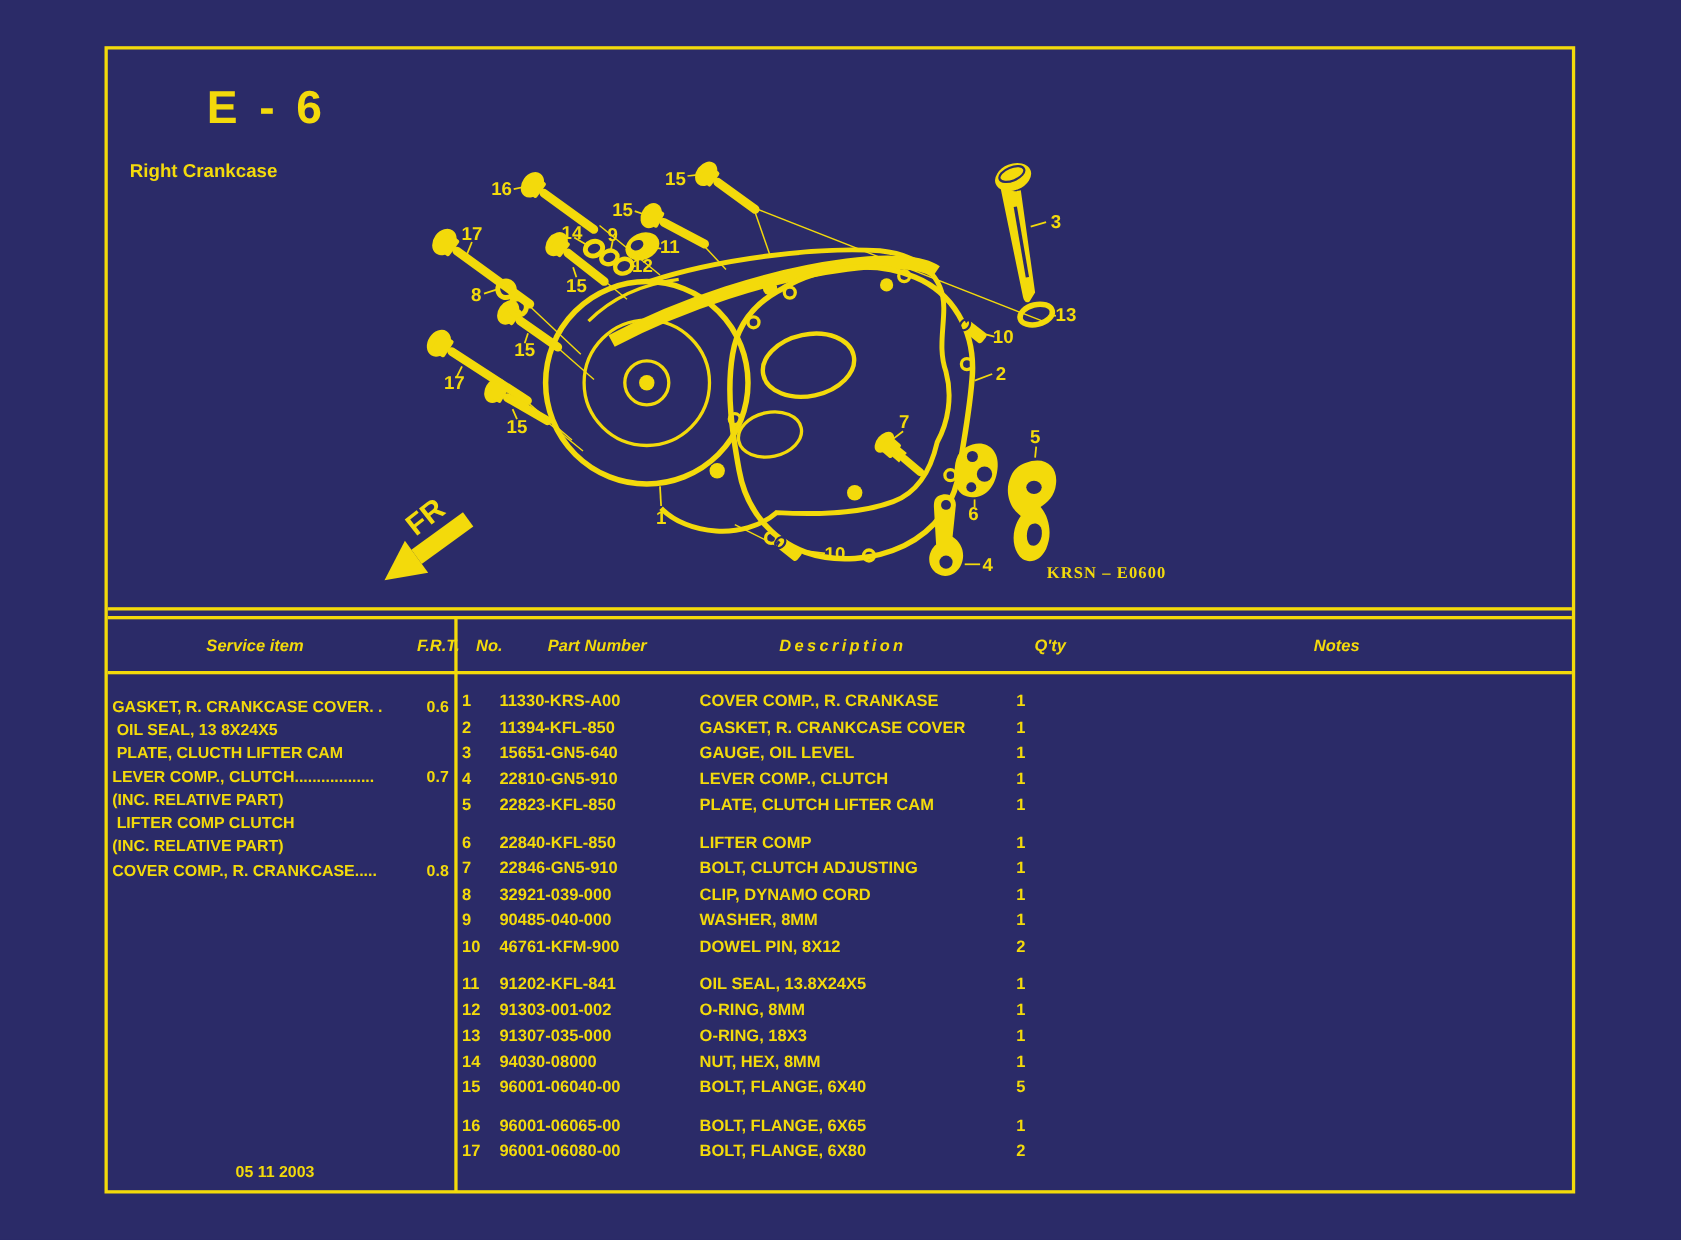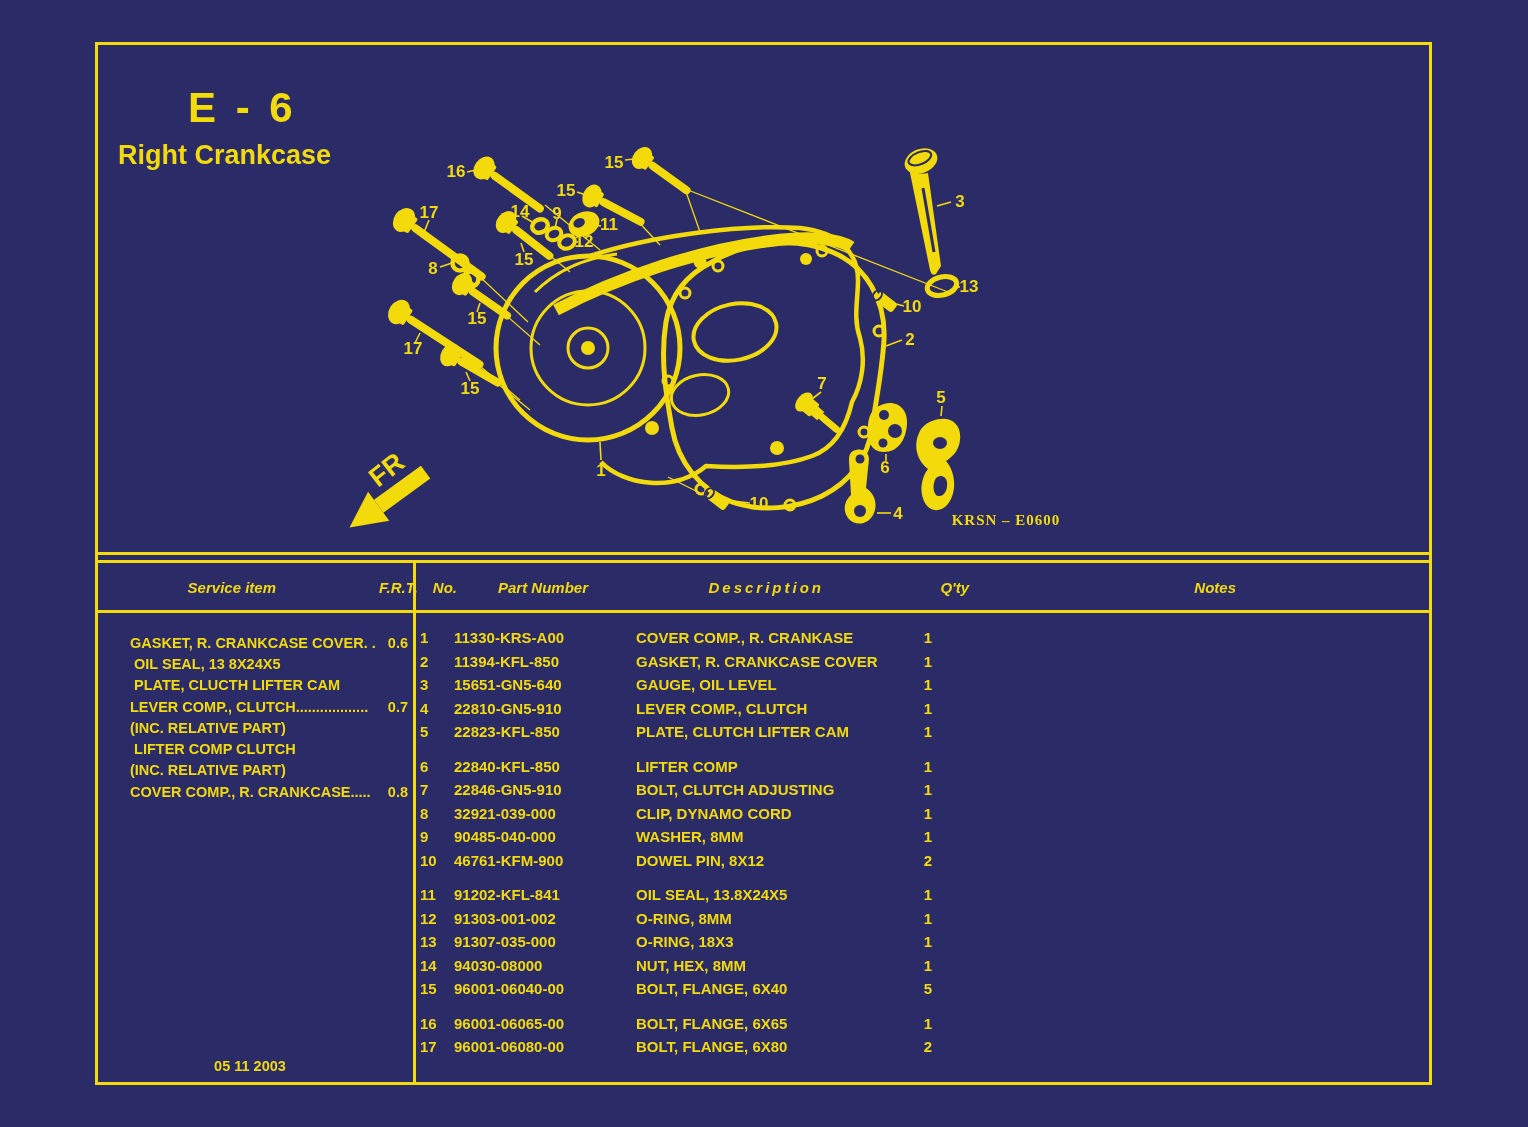--- a/index.html
+++ b/index.html
@@ -11,32 +11,32 @@
     color:#f3da0b;
   }
   .abs{position:absolute;}
   .frame{
     left:95px;top:42px;width:1337px;height:1043px;
     border:3px solid #f3da0b;box-sizing:border-box;
   }
   .hline{height:2.5px;background:#f3da0b;}
   .vline{width:2.5px;background:#f3da0b;}
   .page-code{
-    left:188px;top:84px;font-size:42px;font-weight:bold;letter-spacing:4px;
+    left:188px;top:74px;font-size:42px;font-weight:bold;letter-spacing:4px;
   }
   .page-title{
-    left:118px;top:138px;font-size:27px;font-weight:bold;line-height:35px;
+    left:118px;top:138px;font-size:17px;font-weight:bold;line-height:35px;
   }
   .th{
     top:574px;height:28px;line-height:28px;font-size:15px;font-weight:bold;text-align:right;font-style:italic;
   }
   .th-desc{letter-spacing:3px;}
   .diagram{left:0;top:0;pointer-events:none;}
   #service-rows{left:102px;top:632px;width:306px;}
-  .srow{display:flex;height:21.3px;align-items:center;font-weight:bold;font-size:14.5px;margin-left:28px;}
+  .srow{display:flex;height:21.3px;align-items:center;font-weight:bold;font-size:14.5px;}
   .sitem{flex:1;white-space:pre;overflow:visible;}
   .sfrt{width:52px;text-align:right;}
   #parts-rows{left:420px;top:626px;width:1008px;}
   .prow{
     display:grid;grid-template-columns:34px 182px 262px 60px 1fr;
     height:23.5px;align-items:center;font-weight:bold;font-size:15px;
   }
   .prow.gap{margin-top:11px;}
   .c-qty{text-align:center;}
   .date{

